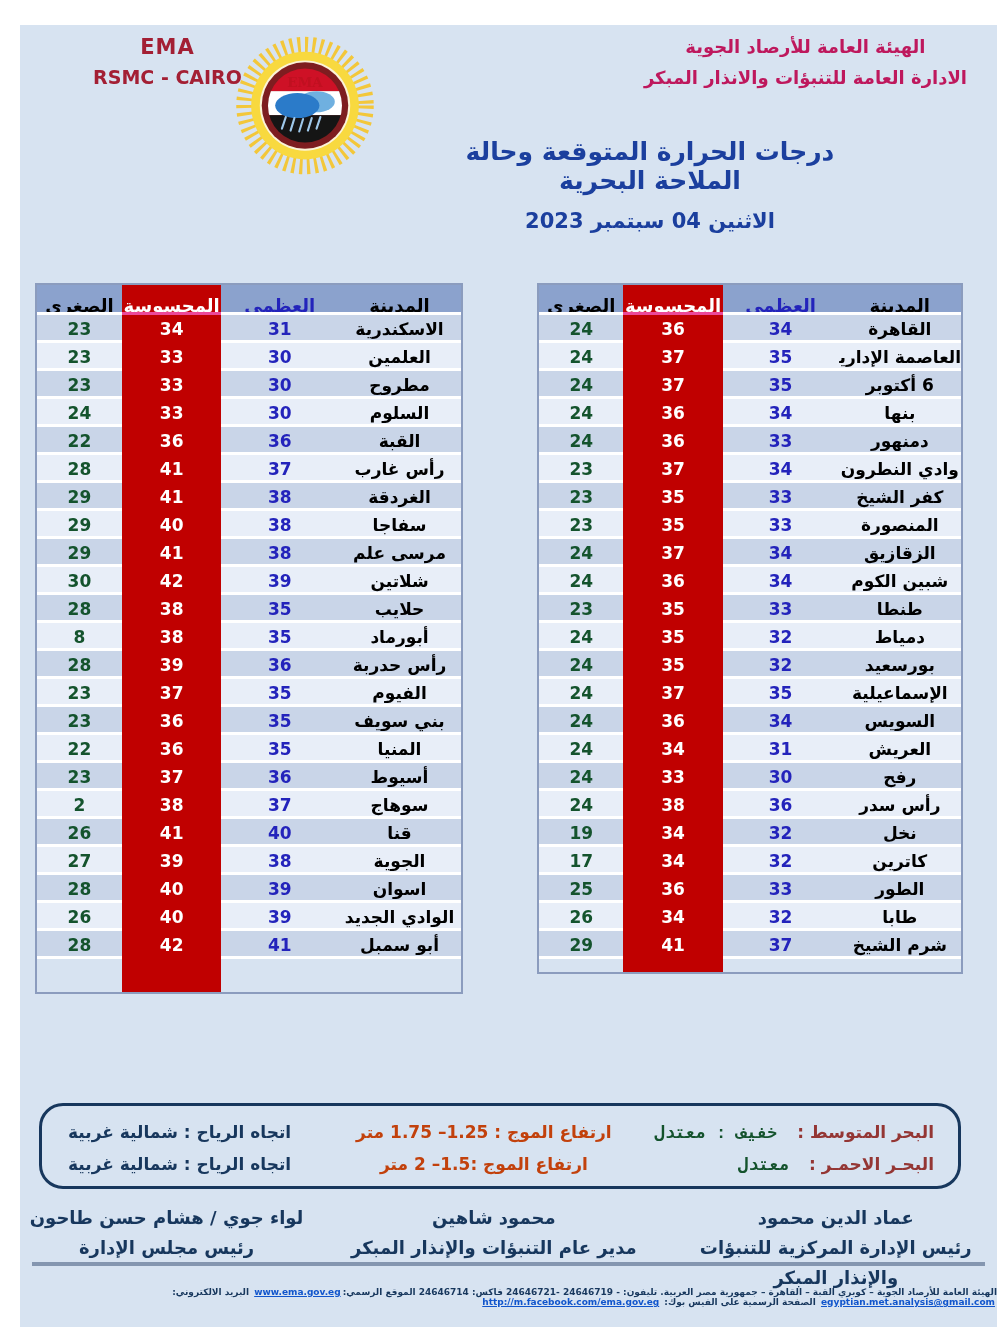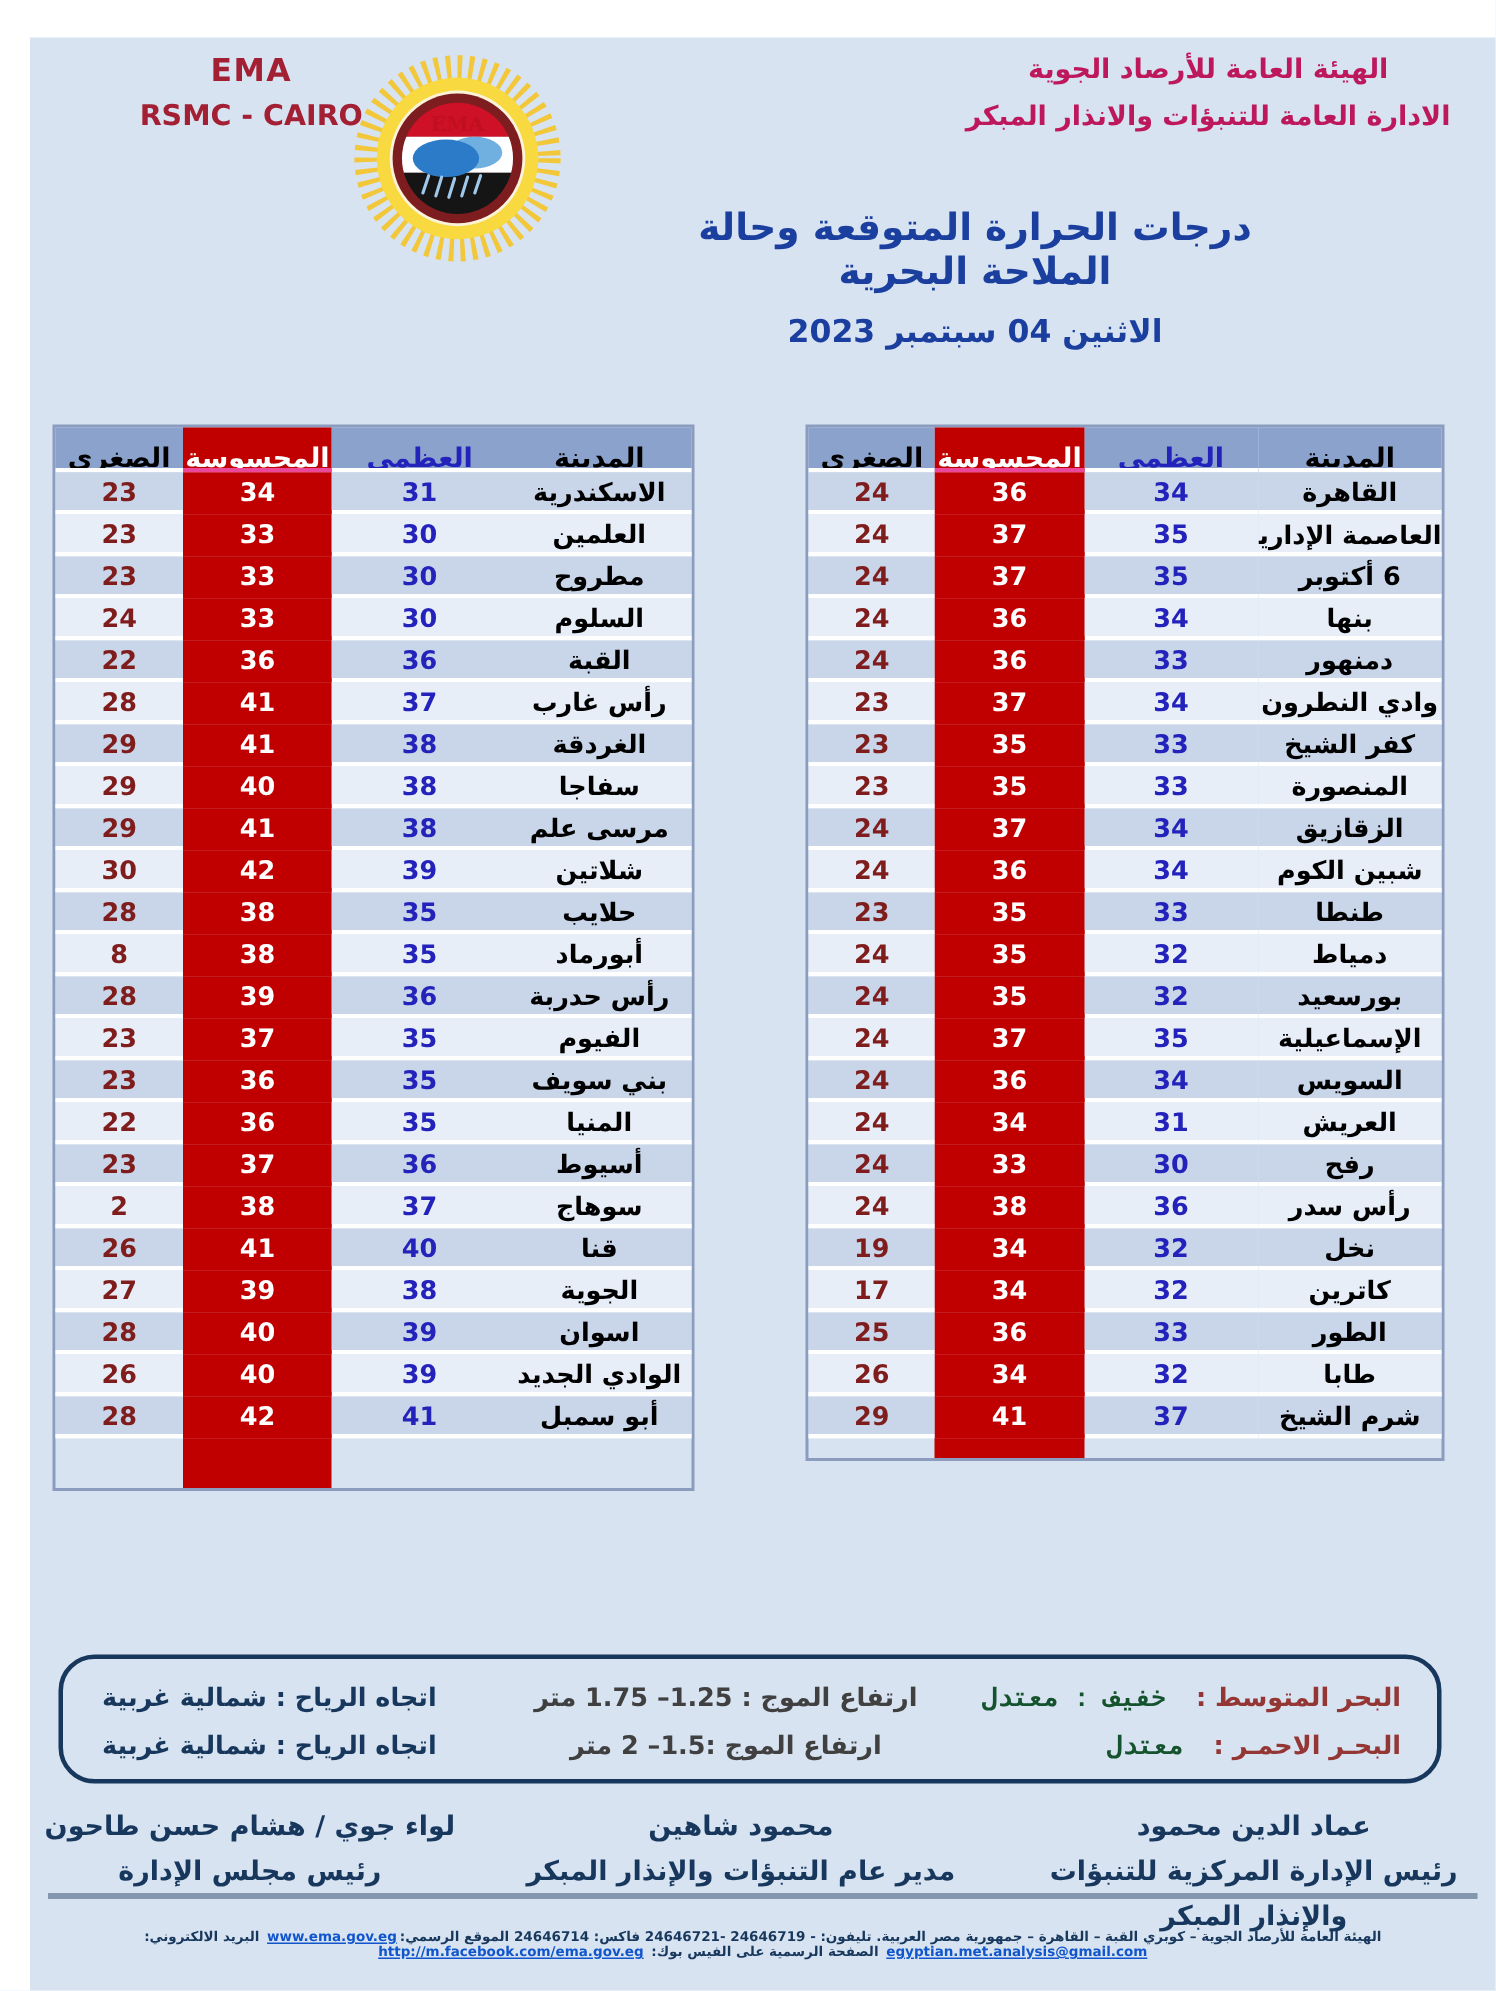--- a/index.html
+++ b/index.html
@@ -20,46 +20,46 @@
   .ttable.right-table{right:34px;width:426px;}
   .ttable.left-table{right:534px;width:428px;}
   .trow,.thead{display:grid;grid-template-columns:29% 27.5% 23.5% 20%;direction:rtl;}
   .thead .cell{height:30px;line-height:42px;background:#8ba2cd;font-size:18px;border-bottom:3px solid #ffffff;}
   .cell{height:28px;line-height:28px;text-align:center;font-weight:bold;font-size:17px;border-bottom:3px solid #ffffff;overflow:hidden;white-space:nowrap;}
   .trow .cell{background:#c9d5e8;}
   .trow.alt .cell{background:#e8eef8;}
   .cell.city{color:#000000;}
   .cell.max{color:#2323bb;}
   .cell.feels{background:#c00000 !important;color:#ffffff;border-bottom:3px solid #c00000;}
-  .cell.min{color:#7f1d1d;}
+  .cell.min{color:#14532d;}
   .thead .cell.city,.thead .cell.min{color:#000000;}
   .thead .cell.max{color:#2323bb;}
   .thead .cell.feels{background:#c00000;color:#ffffff;border-bottom:3px solid #ec4899;}
   .trow.filler .cell{background:transparent;border-bottom:none;}
   .trow.filler .cell.feels{background:#c00000 !important;}
   .right-table .trow.filler .cell{height:13px;}
   .left-table .trow.filler .cell{height:33px;}
 
   
   .marine{position:absolute;top:1078px;right:36px;width:922px;height:86px;border:3px solid #17375d;border-radius:24px;padding:10px 24px 0 18px;direction:rtl;}
   .marine-row{display:grid;grid-template-columns:32% 39% 29%;height:32px;line-height:32px;font-weight:bold;font-size:17px;}
   .sea-label{color:#943634;}
   .sea-state{color:#14532d;margin-right:14px;font-family:Liberation Mono, monospace;}
-  .wave{color:#404040;text-align:center;}
+  .wave{color:#c2410c;text-align:center;}
   .wind{color:#17375d;text-align:left;padding-left:8px;}
 
   
   .sigs{position:absolute;top:1178px;right:0;left:0;display:grid;grid-template-columns:33% 37% 30%;direction:rtl;color:#17375d;font-weight:bold;font-size:18px;text-align:center;}
   .sig-name{line-height:30px;}
   .sig-title{line-height:30px;}
 
   .divider{position:absolute;top:1237px;right:12px;left:12px;height:4px;background:#8496b0;}
 
   
-  .footer{position:absolute;top:1262px;right:0;left:0;text-align:center;font-size:9px;color:#17375d;font-weight:bold;direction:rtl;}
+  .footer{position:absolute;top:1262px;right:0;left:0;text-align:right;font-size:9px;color:#17375d;font-weight:bold;direction:rtl;}
   .flink{color:#1155cc;text-decoration:underline;margin:0 2px;}
 
   
   .logo text{font-family:"DejaVu Serif",serif;}
 </style>
 </head>
 <body>
 
 <div class="page">
 

